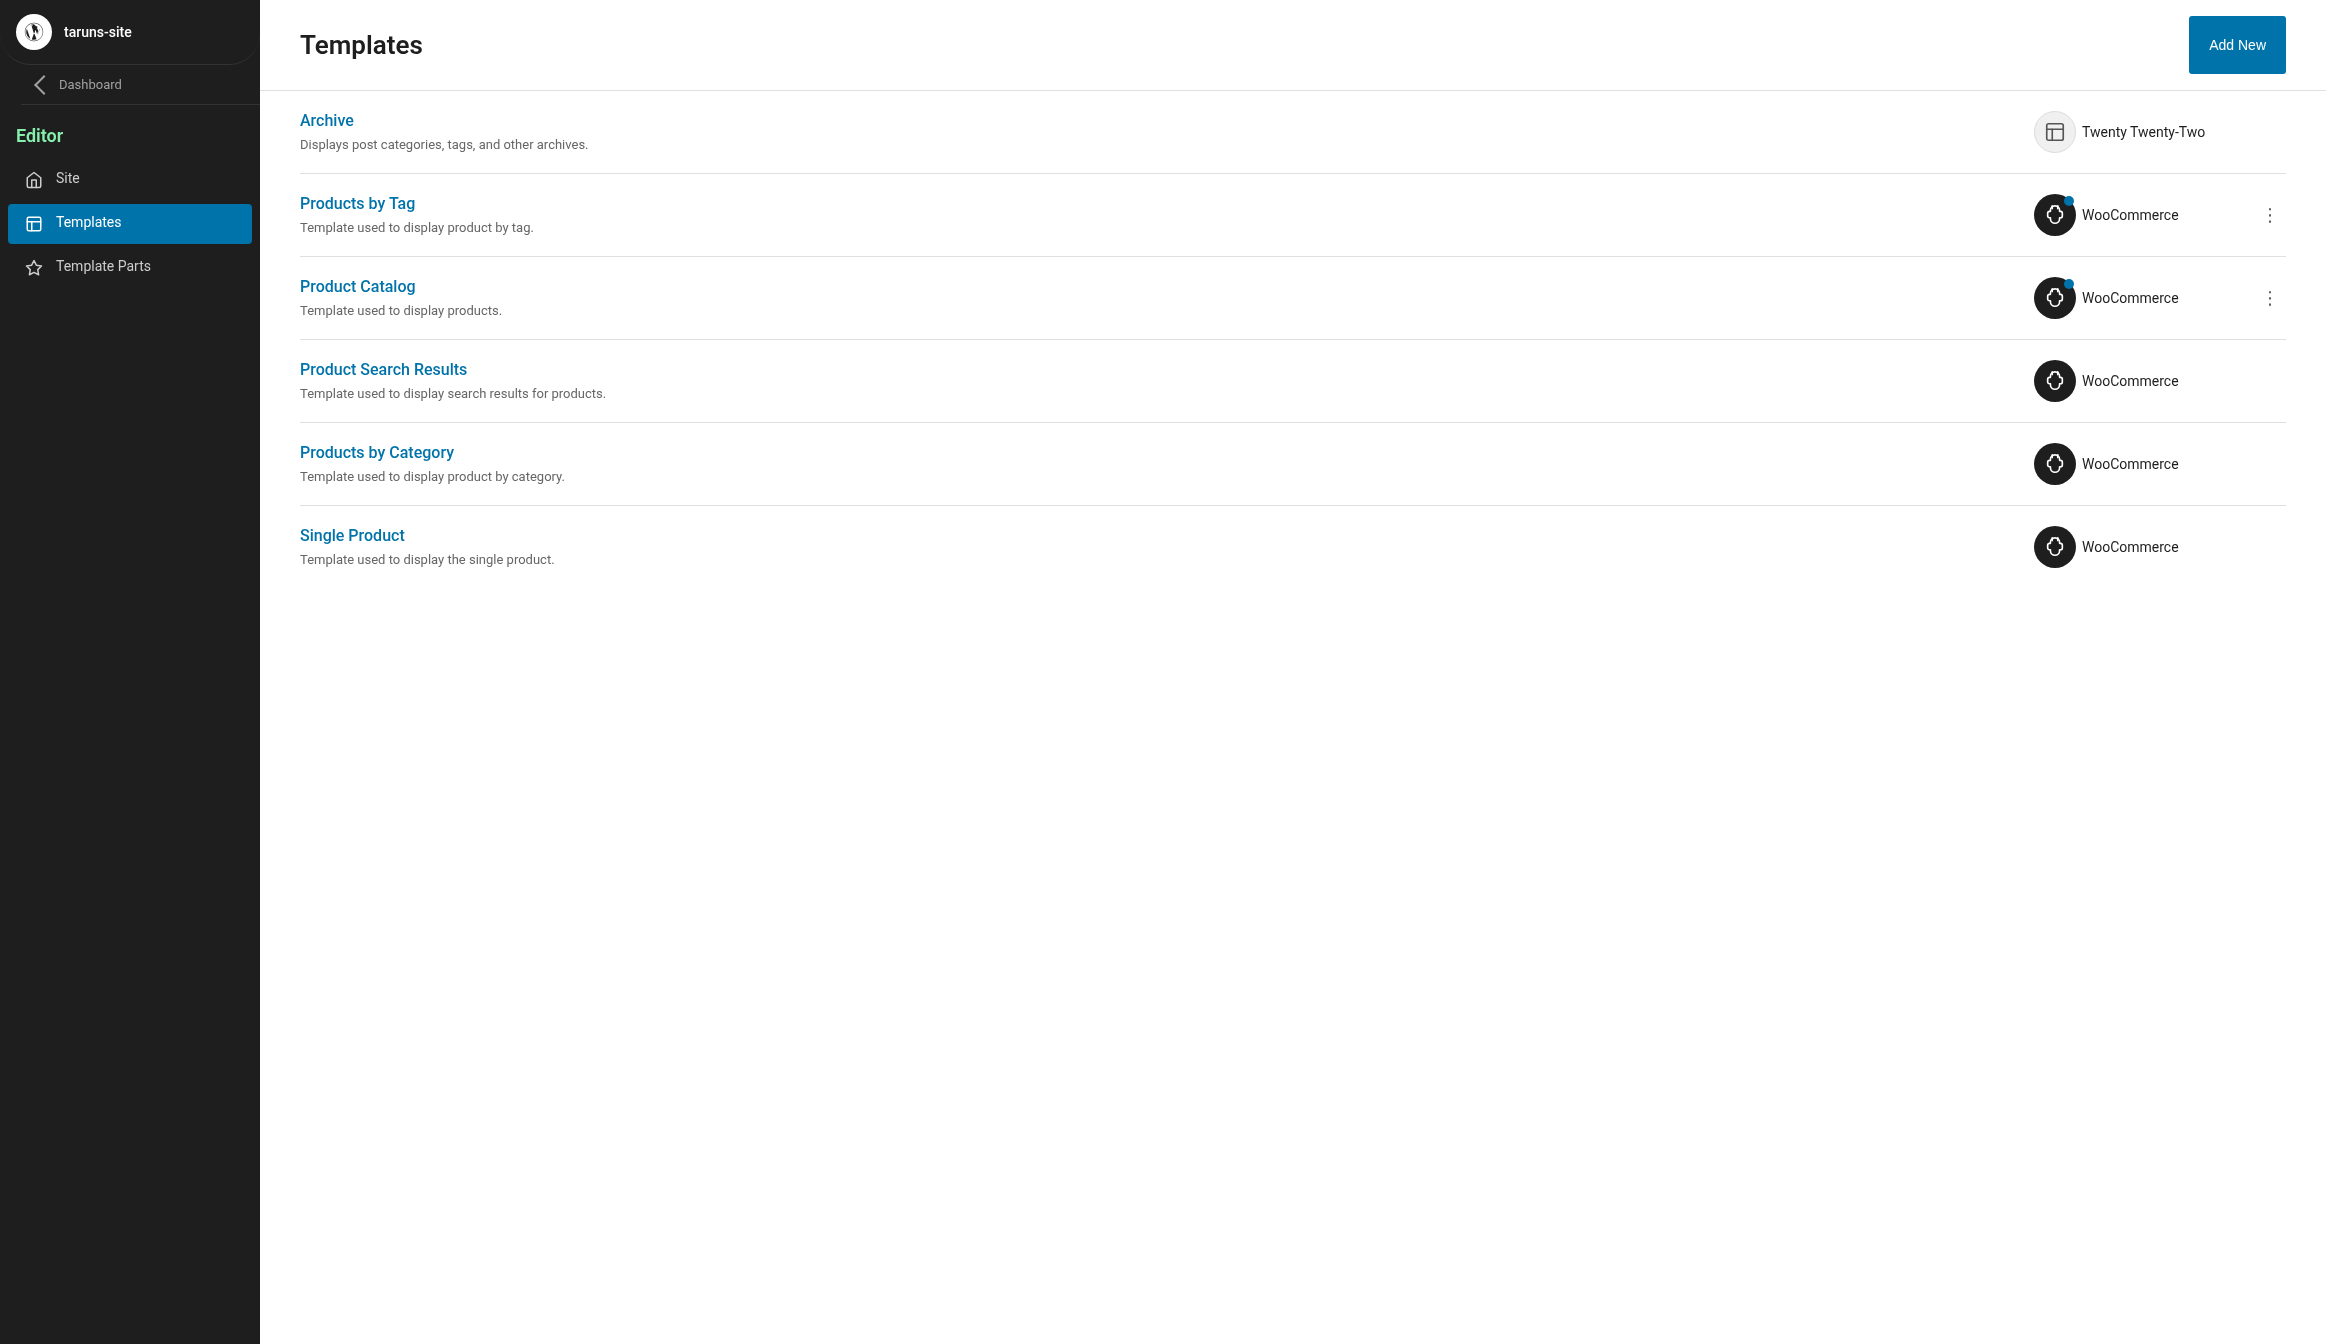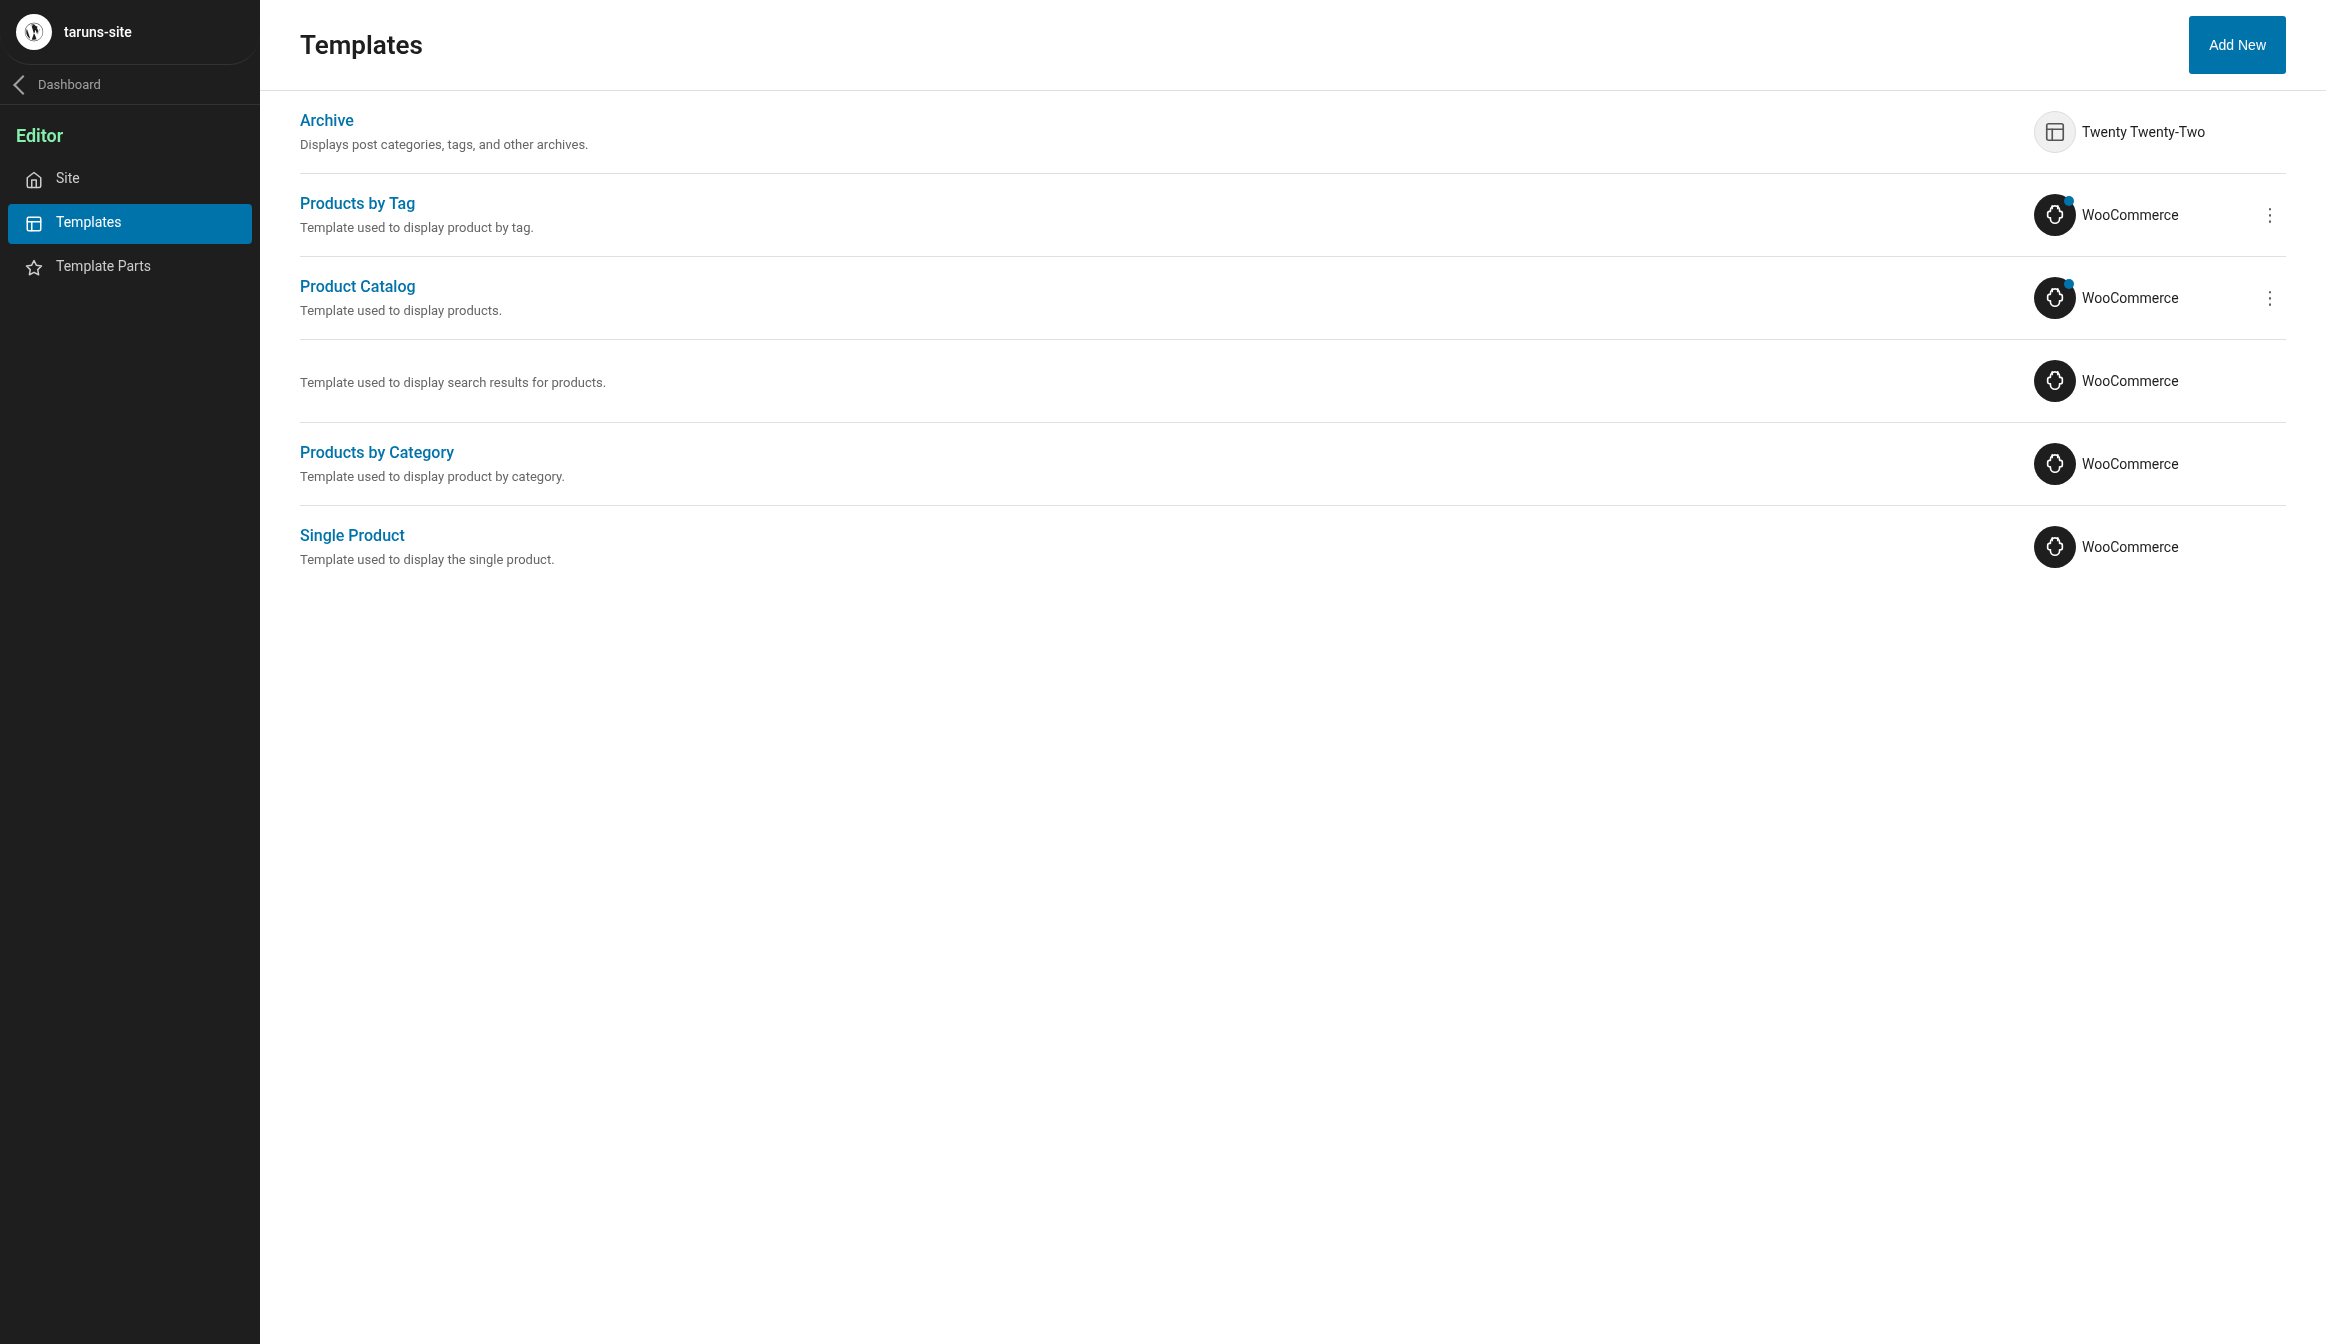--- a/index.html
+++ b/index.html
@@ -41,20 +41,21 @@
     }
     .sidebar-dashboard {
       display: flex;
       align-items: center;
       gap: 8px;
       padding: 12px 16px;
       color: #a0a0a0;
       font-size: 13px;
       cursor: pointer;
       border-bottom: 1px solid #333;
+      margin-left: 21px;
     }
     .chevron-left {
       width: 14px;
       height: 14px;
       border-left: 2px solid currentColor;
       border-bottom: 2px solid currentColor;
       transform: rotate(45deg);
       display: inline-block;
     }
     .sidebar-section-title {
@@ -291,20 +292,21 @@
       <line x1="15" y1="2" x2="15" y2="5"></line>
     </svg>
         <span style="width:10px;height:10px;background:#0073aa;border-radius:50%;position:absolute;top:2px;right:2px;"></span>
       </div>
       <span class="source-label">WooCommerce</span>
     </div>
     <div class="more-options" title="More options">⋮</div>
   </div>
       <div class="template-item">
     <div class="template-info">
+      <a class="template-name">Product Search Results</a>
       <span class="template-desc">Template used to display search results for products.</span>
     </div>
     <div class="template-source">
       <div class="source-icon dark-bg" style="position:relative;">
         <svg width="22" height="22" viewBox="0 0 24 24" fill="none" stroke="#fff" stroke-width="1.8" stroke-linecap="round" stroke-linejoin="round">
       <path d="M12 2a5 5 0 0 1 5 5v1h1a2 2 0 0 1 2 2v3a2 2 0 0 1-2 2h-1v1a5 5 0 0 1-10 0v-1H6a2 2 0 0 1-2-2V10a2 2 0 0 1 2-2h1V7a5 5 0 0 1 5-5z"></path>
       <line x1="9" y1="2" x2="9" y2="5"></line>
       <line x1="15" y1="2" x2="15" y2="5"></line>
     </svg>
 

